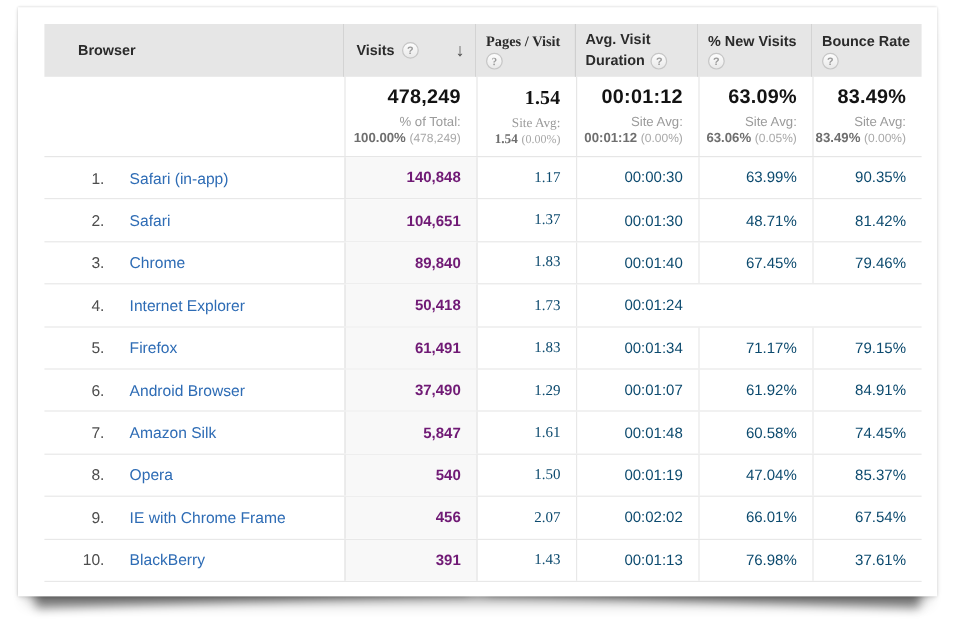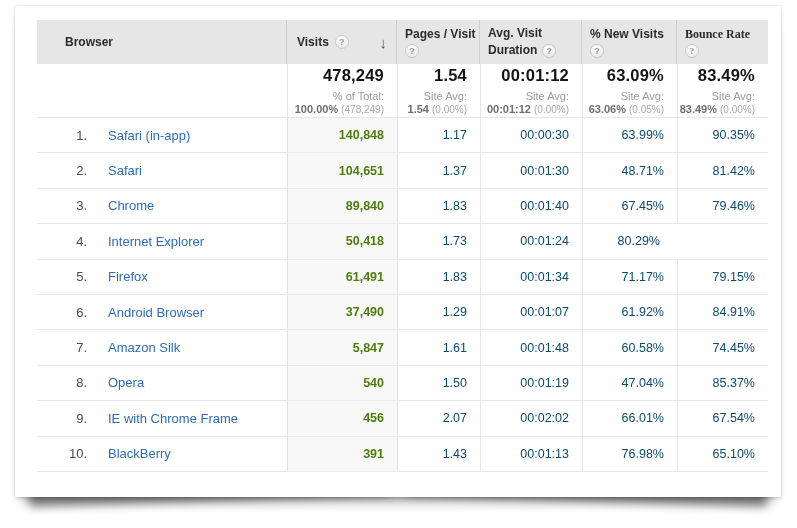--- a/index.html
+++ b/index.html
@@ -20,70 +20,70 @@
     background: #ffffff; z-index: 1;
     box-shadow: 0 0 2px rgba(0,0,0,0.18), 0 2px 4px rgba(0,0,0,0.10), 0 12px 12px -9px rgba(0,0,0,0.45);
     padding: 14px 13px 12px 22px;
   }
 
   .table { width: 731px; }
 
   
   .col-b { width: 250px; }
   .col-v { width: 110px; }
-  .col-p { width: 83px;  }
+  .col-p { width: 83px; font-family: Liberation Serif, serif;  }
   .col-a { width: 102px; }
   .col-n { width: 95px;  }
   .col-r { width: 91px;  }
 
   
   .thead { display: flex; height: 44px; }
   .hcell {
     background: #e6e6e6; border-right: 1px solid #cfcfcf;
     font-size: 12px; font-weight: bold; color: #2b2b2b;
     display: flex; flex-direction: column; justify-content: center;
     padding-left: 8px; line-height: 15px; cursor: pointer;
   }
-  .hcell:last-child { border-right: none; font-family: Liberation Serif, serif; }
+  .hcell:last-child { border-right: none; }
   .hcell.col-b { padding-left: 28px; }
   .hcell.col-v { flex-direction: row; align-items: center; padding-left: 10px; padding-right: 9px; }
   .hcell.col-v .hlabel { margin-right: 6px; }
   .hl1 { white-space: nowrap; }
   .hl2 { margin-top: 2px; display: flex; align-items: center; }
   .hl2 .hlabel { margin-right: 5px; }
   .hl2 .hlabel:empty { margin-right: 0; }
 
   .help {
     display: inline-block; width: 14px; height: 14px; border-radius: 50%;
     background: linear-gradient(#fdfdfd, #e9e9e9);
     border: 1px solid #c6c6c6; color: #9a9a9a;
     font-size: 9px; font-weight: bold; line-height: 13px; text-align: center;
     flex: none; cursor: pointer;
   }
   .sort { margin-left: auto; color: #555; font-size: 15px; font-weight: bold; }
 
   
-  .srow { display: flex; height: 54px; border-bottom: 1px solid #e6e6e6; }
+  .srow { display: flex; height: 67px; border-bottom: 1px solid #e6e6e6; }
   .scell {
     border-left: 1px solid #e6e6e6; display: flex; flex-direction: column;
     justify-content: center; align-items: flex-end; padding-right: 13px; text-align: right;
   }
   .srow .col-b { border-left: none; }
   .sval { font-size: 16.5px; font-weight: bold; color: #131313; letter-spacing: 0.2px; margin-bottom: 5px; }
   .ssub { font-size: 11px; color: #9b9b9b; line-height: 13px; white-space: nowrap; }
   .sbold { font-weight: bold; color: #6e6e6e; }
   .sparen { font-size: 10px; color: #a8a8a8; margin-left: 3px; }
 
   
   .row { display: flex; height: 35.4px; border-bottom: 1px solid #e8e8e8; }
   .cell { display: flex; align-items: center; }
   .row .cell { border-left: 1px solid #e8e8e8; }
   .row .cell:first-child { border-left: none; }
   .num { justify-content: flex-end; padding-right: 13px; font-size: 12.5px; color: #0c4a6e; }
-  .visits-cell { background: #f8f8f8; font-weight: bold; color: #4d7c0f; border-left-color: #e2e2e2 !important; }
+  .visits-cell { background: #f8f8f8; font-weight: bold; color: #701a75; border-left-color: #e2e2e2 !important; }
   .row .col-p { border-left-color: #e2e2e2; }
 
   .browser-cell { padding-left: 22px; }
   .rank { display: inline-block; width: 28px; text-align: right; font-size: 13px; color: #4d4d4d; margin-right: 21px; flex: none; }
   .blink { font-size: 13px; color: #2e6cb5; text-decoration: none; cursor: pointer; }
 </style>
 </head>
 <body>
 
 <div class="curl-layer"></div>
@@ -196,21 +196,20 @@
     </div>
 
     <div class="row">
       <div class="cell col-b browser-cell">
         <span class="rank">4.</span>
         <a class="blink">Internet Explorer</a>
       </div>
       <div class="cell col-v num visits-cell">50,418</div>
       <div class="cell col-p num">1.73</div>
       <div class="cell col-a num">00:01:24</div>
-      <div class="cell col-r num">80.29%</div>
     </div>
 
     <div class="row">
       <div class="cell col-b browser-cell">
         <span class="rank">5.</span>
         <a class="blink">Firefox</a>
       </div>
       <div class="cell col-v num visits-cell">61,491</div>
       <div class="cell col-p num">1.83</div>
       <div class="cell col-a num">00:01:34</div>
@@ -268,17 +267,17 @@
 
     <div class="row">
       <div class="cell col-b browser-cell">
         <span class="rank">10.</span>
         <a class="blink">BlackBerry</a>
       </div>
       <div class="cell col-v num visits-cell">391</div>
       <div class="cell col-p num">1.43</div>
       <div class="cell col-a num">00:01:13</div>
       <div class="cell col-n num">76.98%</div>
-      <div class="cell col-r num">65.10%</div>
+      <div class="cell col-r num">37.61%</div>
     </div>
 
   </div>
 </div>
 
 </body></html>

